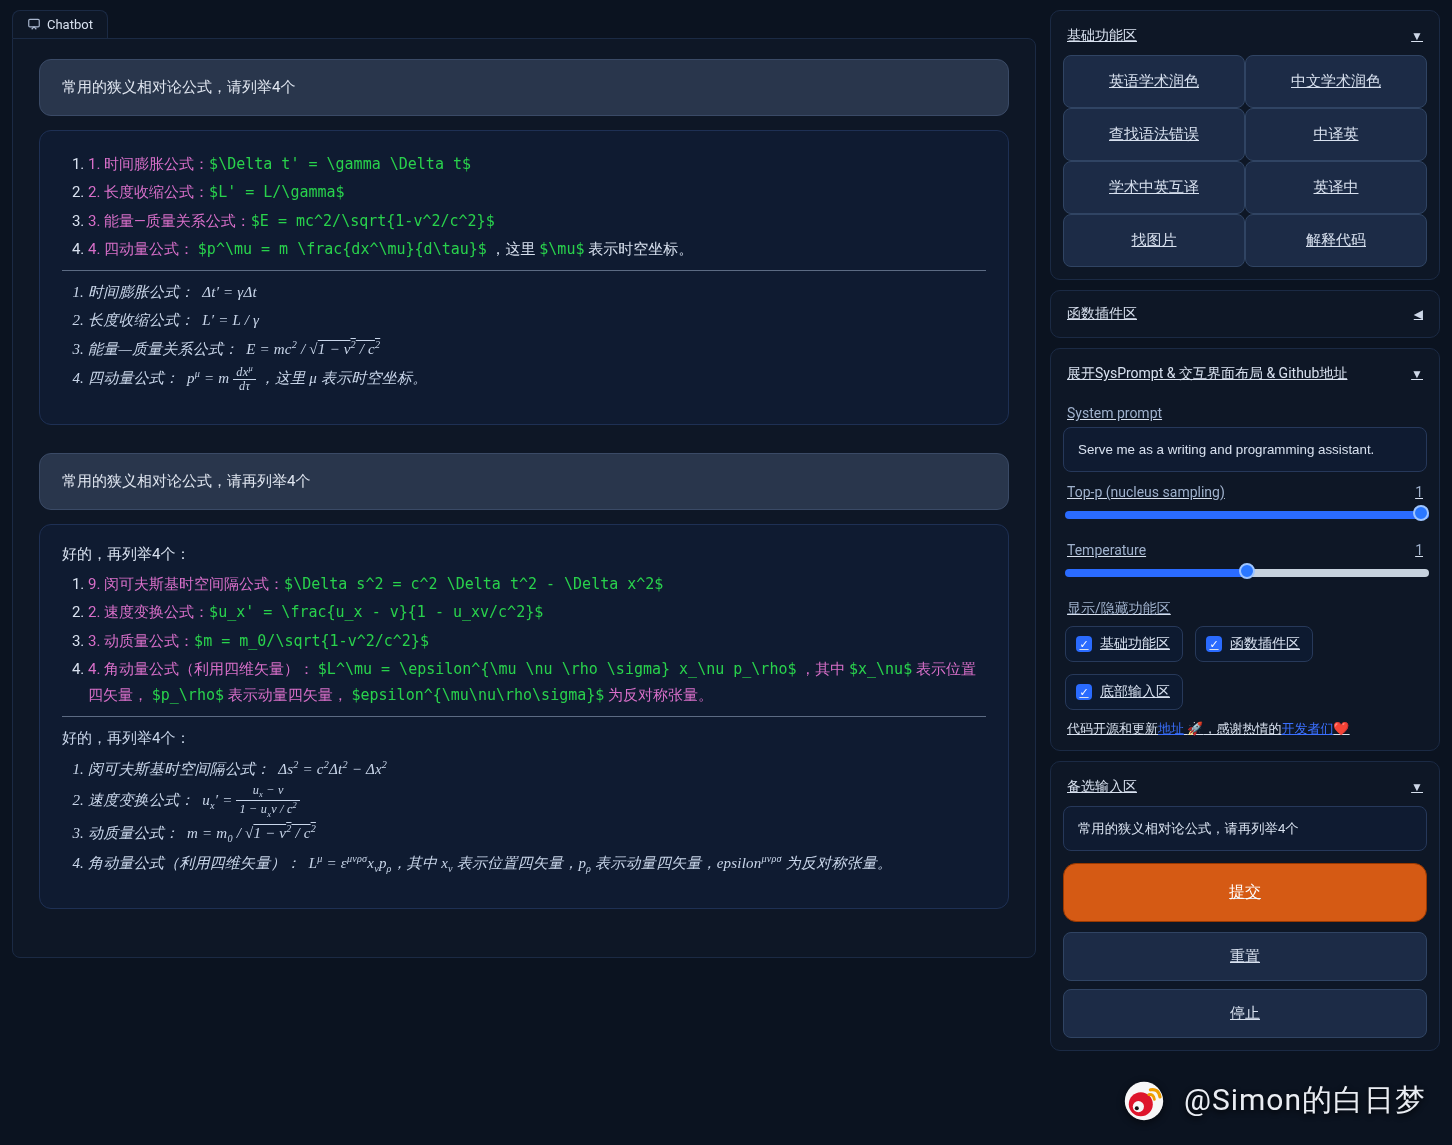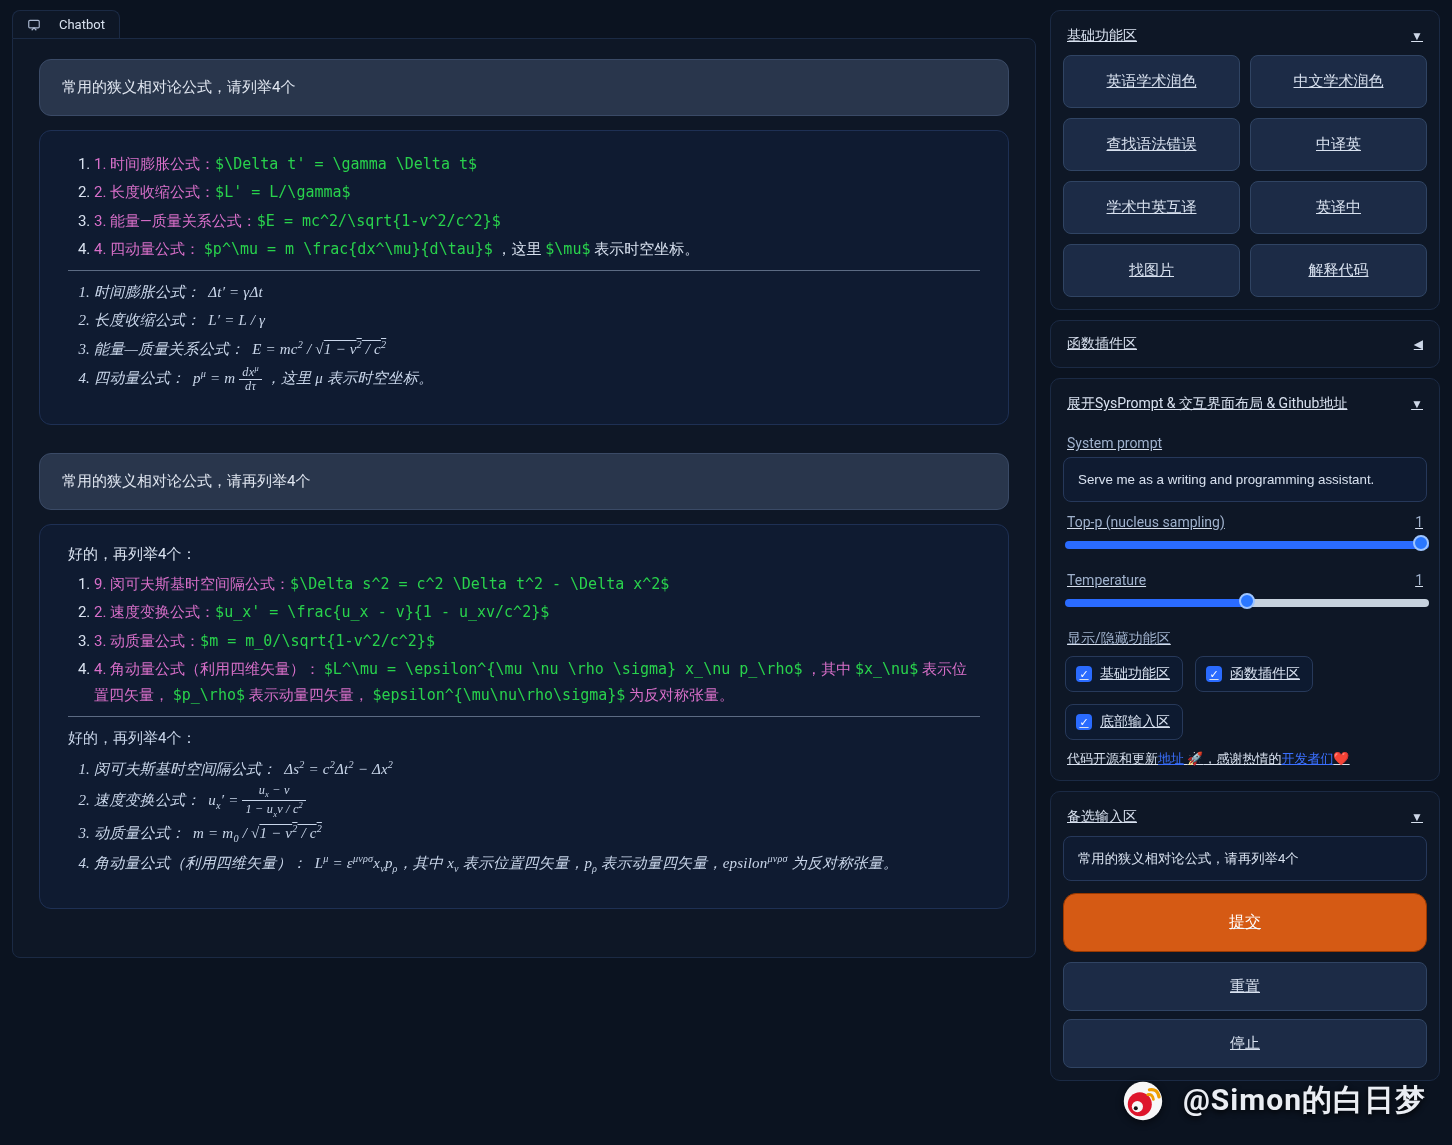--- a/index.html
+++ b/index.html
@@ -37,21 +37,21 @@
 
   
   .tabrow { display: flex; }
   .tab {
     background: var(--panel);
     border: 1px solid var(--panel-border);
     border-bottom: none;
     border-radius: 8px 8px 0 0;
     padding: 6px 14px;
     color: var(--text);
-    display: inline-flex; align-items: center; gap: 18px;
+    display: inline-flex; gap: 6px;
     font-size: 13px;
   }
   .tab .icon { display: inline-flex; }
 
   
   .chat-panel {
     background: var(--panel);
     border: 1px solid var(--panel-border);
     border-radius: 0 8px 8px 8px;
     padding: 20px 26px;
@@ -63,21 +63,21 @@
     border-radius: 12px;
     padding: 18px 22px;
     margin-bottom: 14px;
     color: #e0e6f0;
     font-size: 15px;
   }
   .msg-bot {
     background: var(--code-bg);
     border: 1px solid #1e3054;
     border-radius: 12px;
-    padding: 16px 28px 22px;
+    padding: 16px 22px 22px;
     margin-bottom: 28px;
     font-size: 15px;
     line-height: 1.75;
   }
   .msg-bot ol { margin: 4px 0 8px 0; padding-left: 26px; }
   .msg-bot li { margin: 2px 0; }
   hr.div {
     border: none;
     border-top: 1px solid var(--divider);
     margin: 8px 0;
@@ -101,21 +101,21 @@
   }
   .card-header {
     display: flex; align-items: center; justify-content: space-between;
     padding: 4px 4px 10px 4px;
     font-size: 14px;
     color: var(--text);
     cursor: pointer;
   }
   .card.compact { padding: 8px 12px; }
   .card.compact .card-header { padding: 6px 4px; }
-  .grid-btns { display: grid; grid-template-columns: 1fr 1fr; gap: 10px; }
+  .grid-btns { display: grid; grid-template-columns: 1fr 1fr; }
   .btn {
     background: var(--btn);
     border: 1px solid #304463;
     border-radius: 8px;
     padding: 16px 10px;
     color: var(--text);
     text-align: center;
     font-size: 15px;
     cursor: pointer;
     line-height: 1;
@@ -187,21 +187,21 @@
   .two-btns { display:grid; grid-template-columns: 1fr; gap: 8px; margin-top: 10px; }
 
   .arrow { font-size: 12px; color: #cdd7e7; }
 
   .watermark {
     position: fixed;
     right: 26px;
     bottom: 24px;
     color: #f2f5fa;
     font-size: 30px;
-    font-weight: 700;
+    font-weight: 400;
     letter-spacing: 1px;
     display: flex; align-items: center; gap: 20px;
     text-shadow: 0 2px 6px #000;
     pointer-events: none;
     opacity: 0.97;
   }
   .watermark svg { filter: drop-shadow(0 2px 4px rgba(0,0,0,.6)); }
 </style>
 </head>
 <body>

